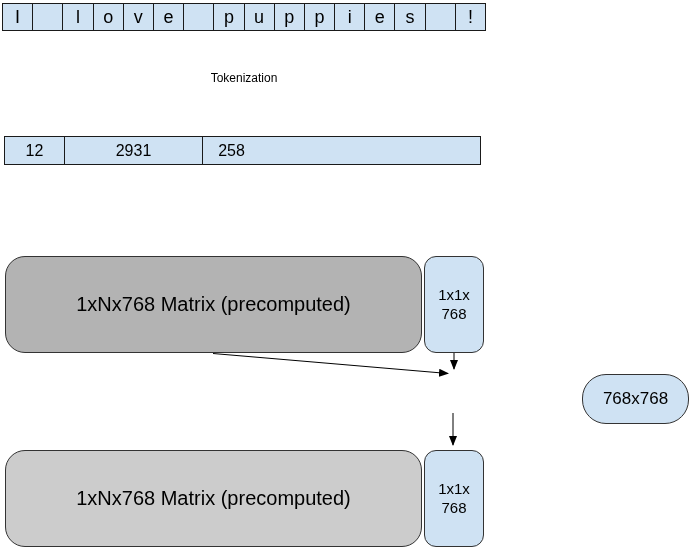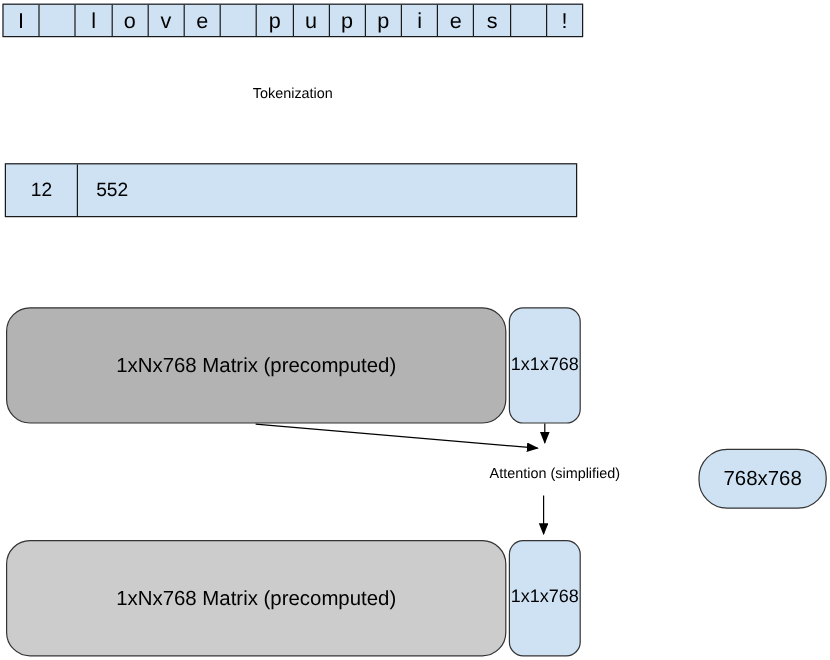--- a/index.html
+++ b/index.html
@@ -34,21 +34,21 @@
   }
   .cell:last-child { border-right: none; }
   #char-row {
     left: 2px; top: 3px;
     width: 484px; height: 28px;
     font-size: 18px;
   }
   #char-row .cell { flex: 1 1 0; }
   #token-row {
     left: 4px; top: 136px;
-    width: 477px; height: 45px;
+    width: 477px; height: 29px;
     font-size: 16px;
   }
   .tw0 { width: 60px; }
   .tw1 { width: 150px; }
   .tw2 { width: 70px; }
   .tw3 { width: 138px; }
   .tw4 { width: 57px; }
   
   .section-label {
     position: absolute;
@@ -65,30 +65,30 @@
     border: 1px solid #333333;
     display: flex;
     align-items: center;
     justify-content: center;
     text-align: center;
   }
   .matrix-box {
     left: 5px;
     width: 417px; height: 97px;
     border-radius: 20px;
-    font-size: 17px;
+    font-size: 20px;
   }
   #matrix-top    { top: 256px; background: var(--matrix-top-fill); }
   #matrix-bottom { top: 450px; background: var(--matrix-bottom-fill); }
   .vector-box {
     left: 424px;
     width: 60px; height: 97px;
     border-radius: 12px;
     background: var(--cell-fill);
-    flex-direction: row;
+    flex-direction: column;
     font-size: 15px;
     line-height: 1.25;
   }
   #vector-top    { top: 256px; }
   #vector-bottom { top: 450px; }
   #attn-box {
     left: 582px; top: 374px;
     width: 107px; height: 50px;
     border-radius: 24px;
     background: var(--cell-fill);
@@ -124,33 +124,33 @@
     <div class="cell">e</div>
     <div class="cell">s</div>
     <div class="cell"></div>
     <div class="cell">!</div>
   </div>
 
   <div id="tokenization-label" class="section-label">Tokenization</div>
 
   <div id="token-row" class="cell-row">
     <div class="cell tw0">12</div>
-    <div class="cell tw4">552</div>
+    <div class="cell tw3">2931</div>
+    <div class="cell tw4">258</div>
   </div>
 
 
   <div id="matrix-top" class="shape matrix-box">
     <span>1xNx768 Matrix (precomputed)</span>
   </div>
   <div id="vector-top" class="shape vector-box">
     <span>1x1x</span>
     <span>768</span>
   </div>
 
-  <div id="attention-label" class="section-label">Attention (simplified)</div>
   <div id="attn-box" class="shape">
     <span>768x768</span>
   </div>
 
   <div id="matrix-bottom" class="shape matrix-box">
     <span>1xNx768 Matrix (precomputed)</span>
   </div>
   <div id="vector-bottom" class="shape vector-box">
     <span>1x1x</span>
     <span>768</span>

